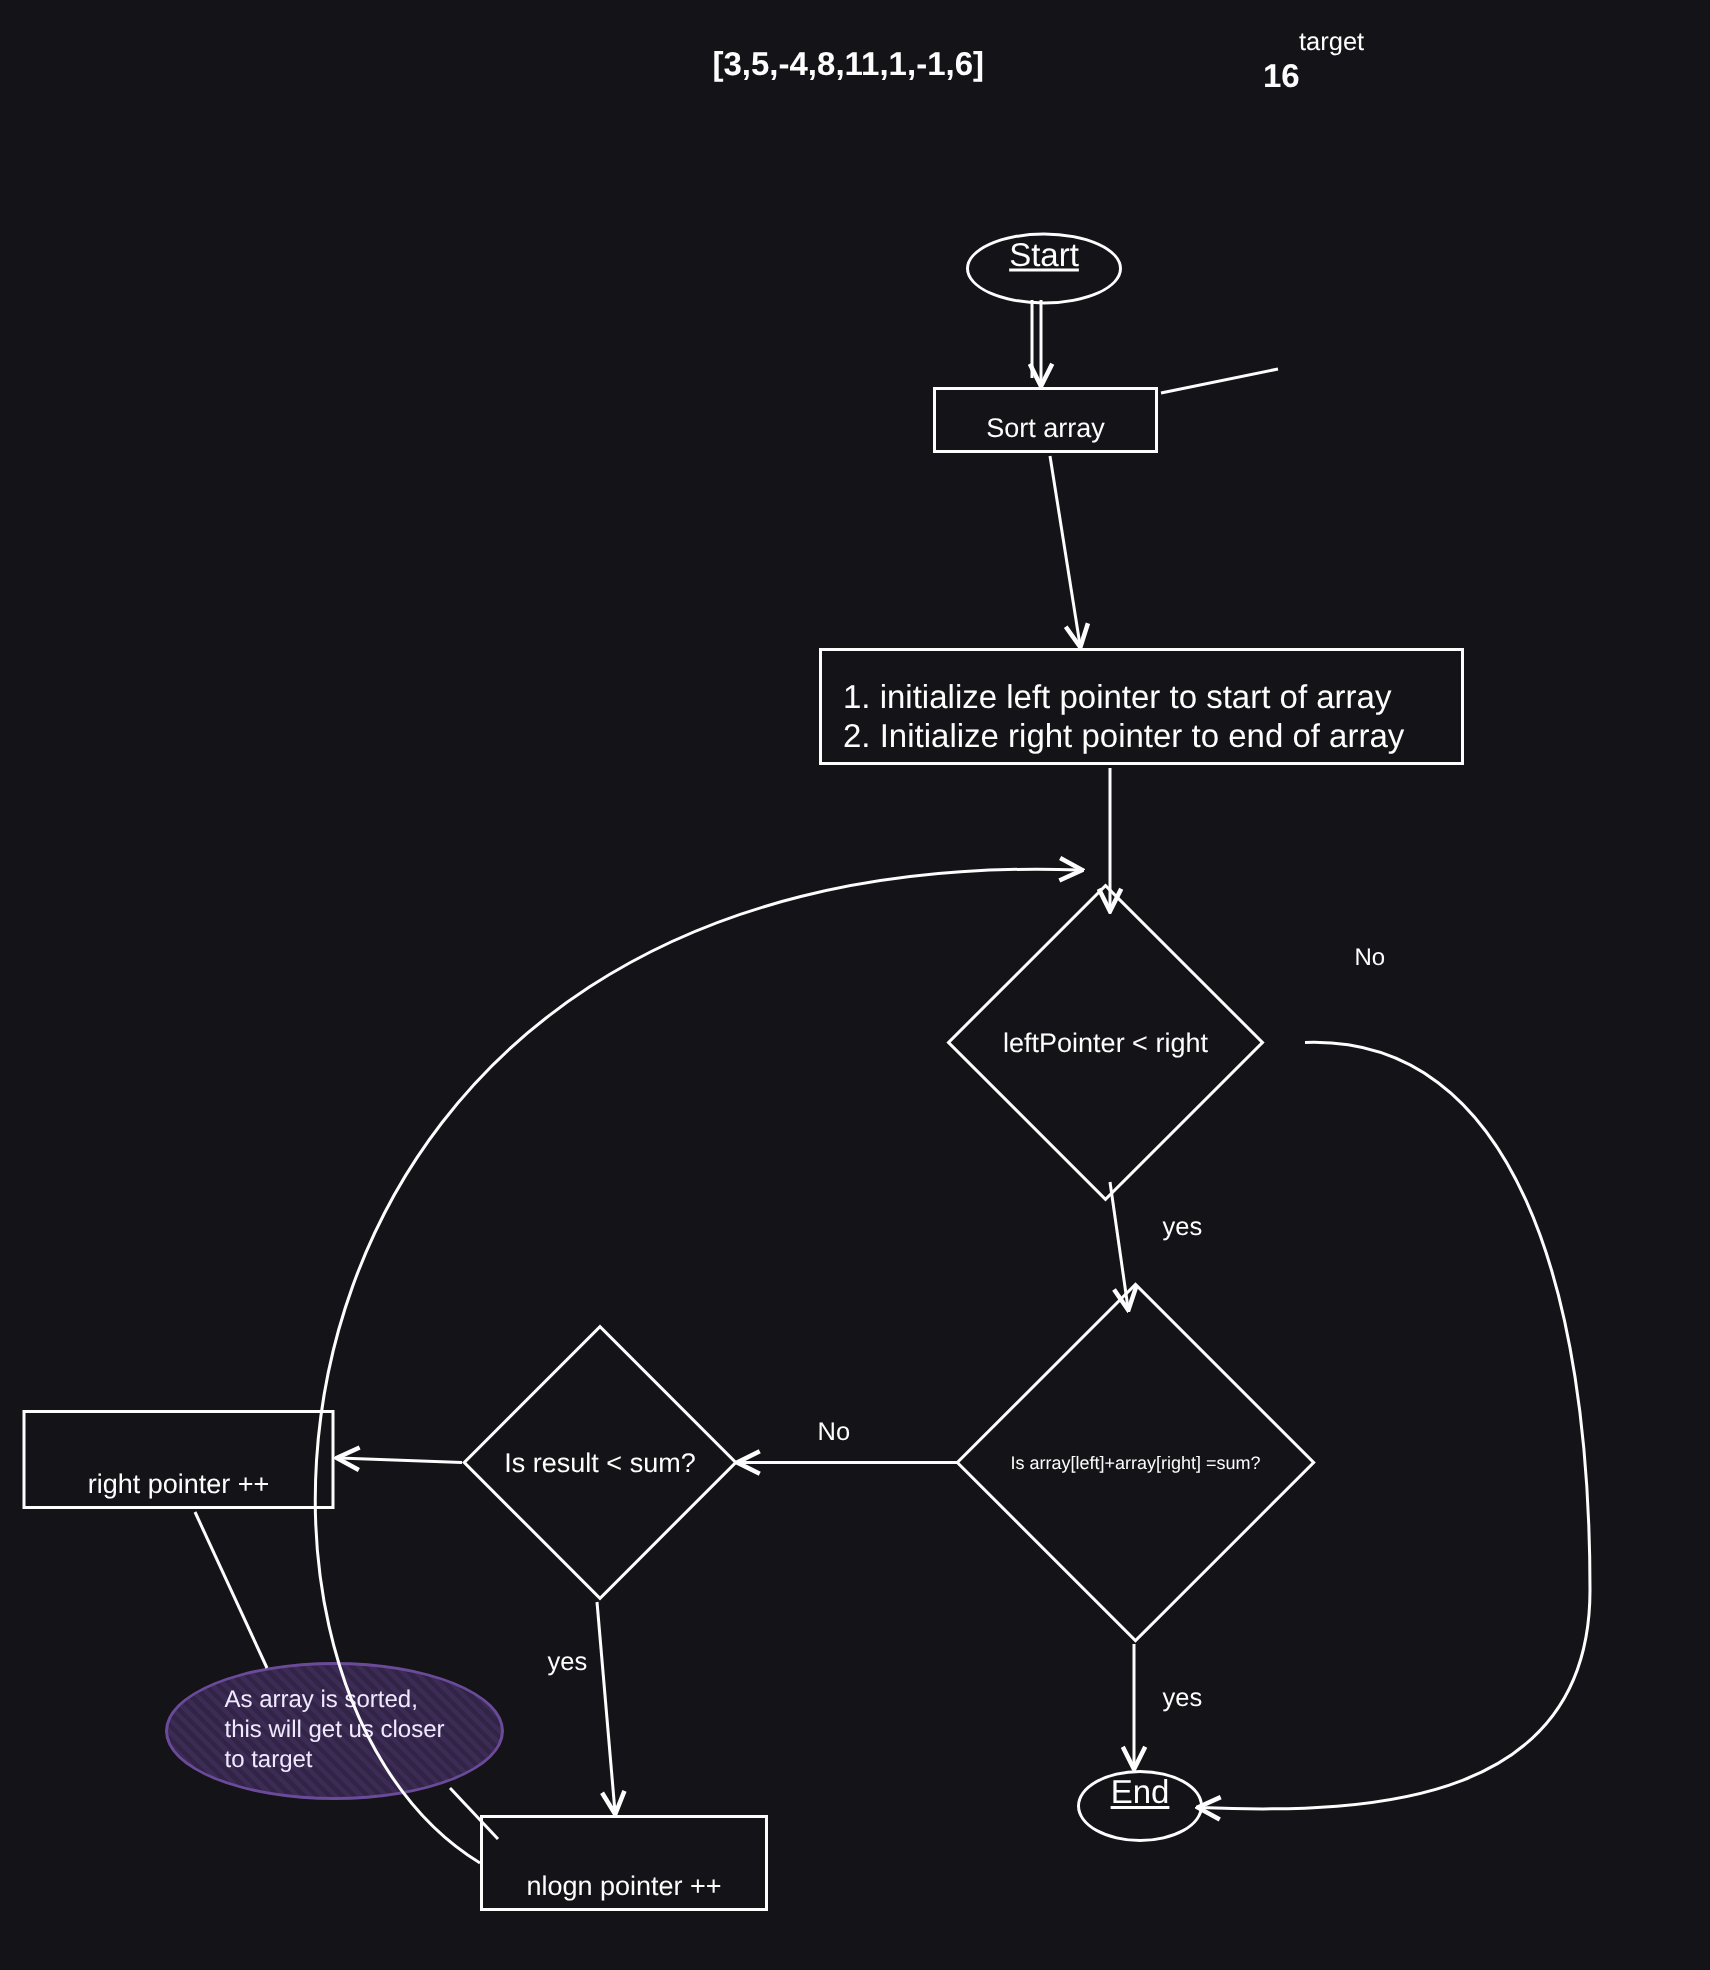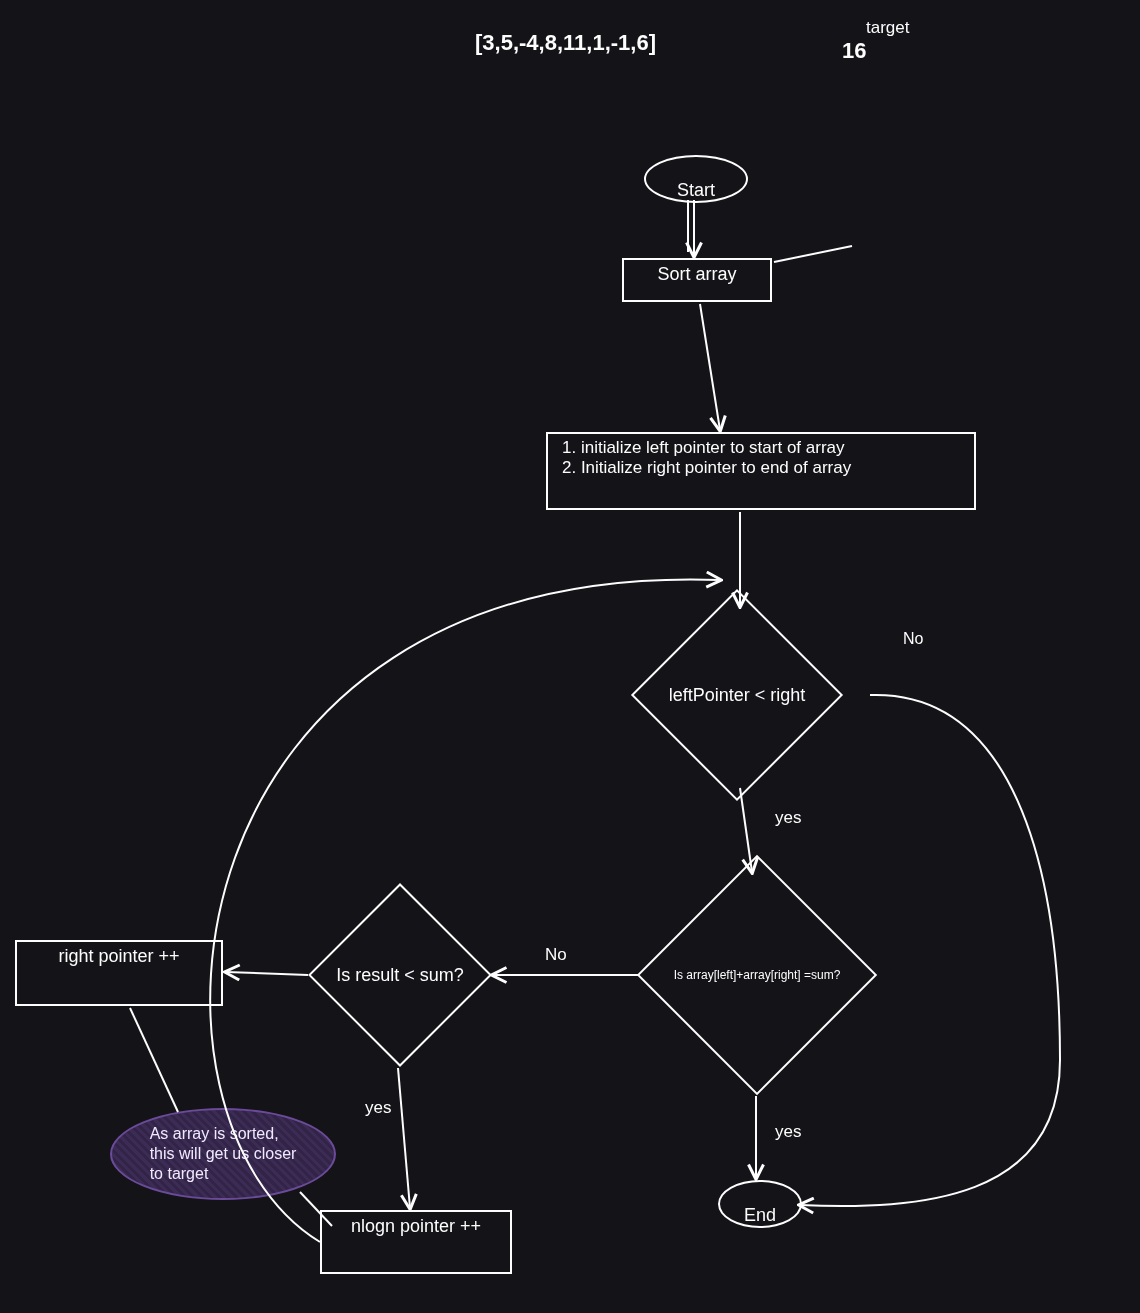--- a/index.html
+++ b/index.html
@@ -23,37 +23,38 @@
     font-size: 18px;
   }
   .big {
     font-size: 22px;
     font-weight: 600;
   }
   .rect {
     position: absolute;
     border: 2px solid #fdfdfd;
     display: flex;
-    align-items: flex-start;
+    align-items: flex-end;
     justify-content: center;
     text-align: center;
     font-size: 18px;
     padding: 4px 22px;
     box-sizing: border-box;
     white-space: pre-line;
   }
   .rect.left-align { justify-content: flex-start; text-align: left; padding-left: 14px; }
   .ellipse {
     position: absolute;
     border: 2px solid #fdfdfd;
     border-radius: 50%;
     display: flex;
-    align-items: flex-end;
+    align-items: flex-start;
     justify-content: center;
-    font-size: 18px;
+    font-size: 22px;
+    text-decoration: underline;
   }
   .note {
     position: absolute;
     border: 2px solid #6b4b99;
     background: repeating-linear-gradient(45deg, #3b2b55 0, #3b2b55 3px, #322447 3px, #322447 6px);
     border-radius: 50%;
     display: flex;
     align-items: center;
     justify-content: center;
     text-align: left;
@@ -108,21 +109,21 @@
 
   <div class="ellipse" style="left:644px; top:155px; width:100px; height:44px;">
     <span>Start</span>
   </div>
 
   <div class="rect" style="left:622px; top:258px; width:150px; height:44px;">
     <span>Sort array</span>
   </div>
 
 
-  <div class="rect left-align" style="left:546px; top:432px; width:430px; height:78px; font-size:17px;">
+  <div class="rect left-align" style="left:546px; top:432px; width:430px; height:78px; font-size:22px;">
     <span>1. initialize left pointer to start of array
 2. Initialize right pointer to end of array</span>
   </div>
 
   <div class="diamond" style="left:662px; top:620px; width:150px; height:150px;">
     <div class="shape"></div>
     <div class="label"><span>leftPointer &lt; right</span></div>
   </div>
 
   <div class="diamond" style="left:672px; top:890px; width:170px; height:170px;">

